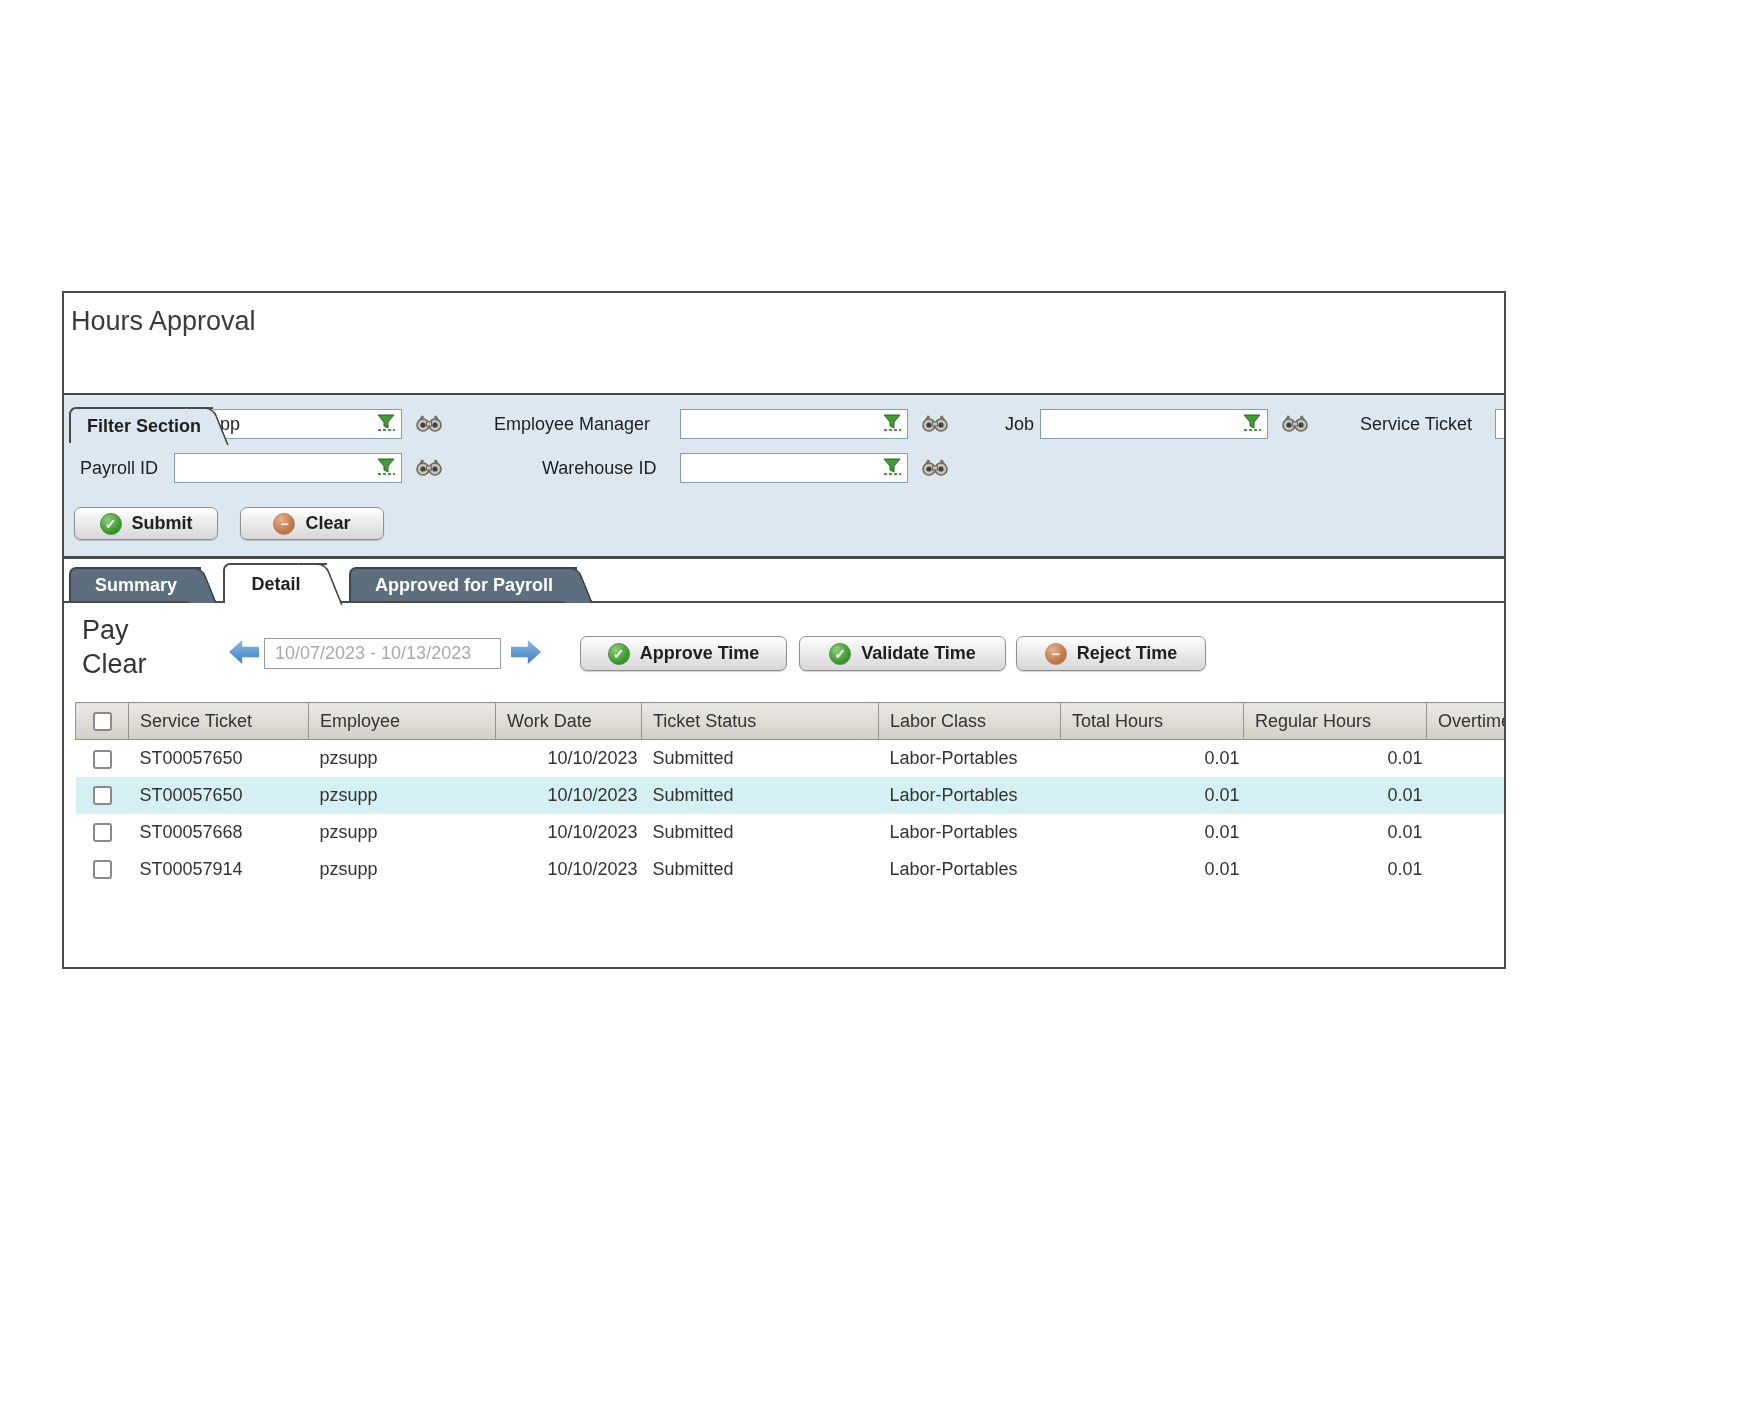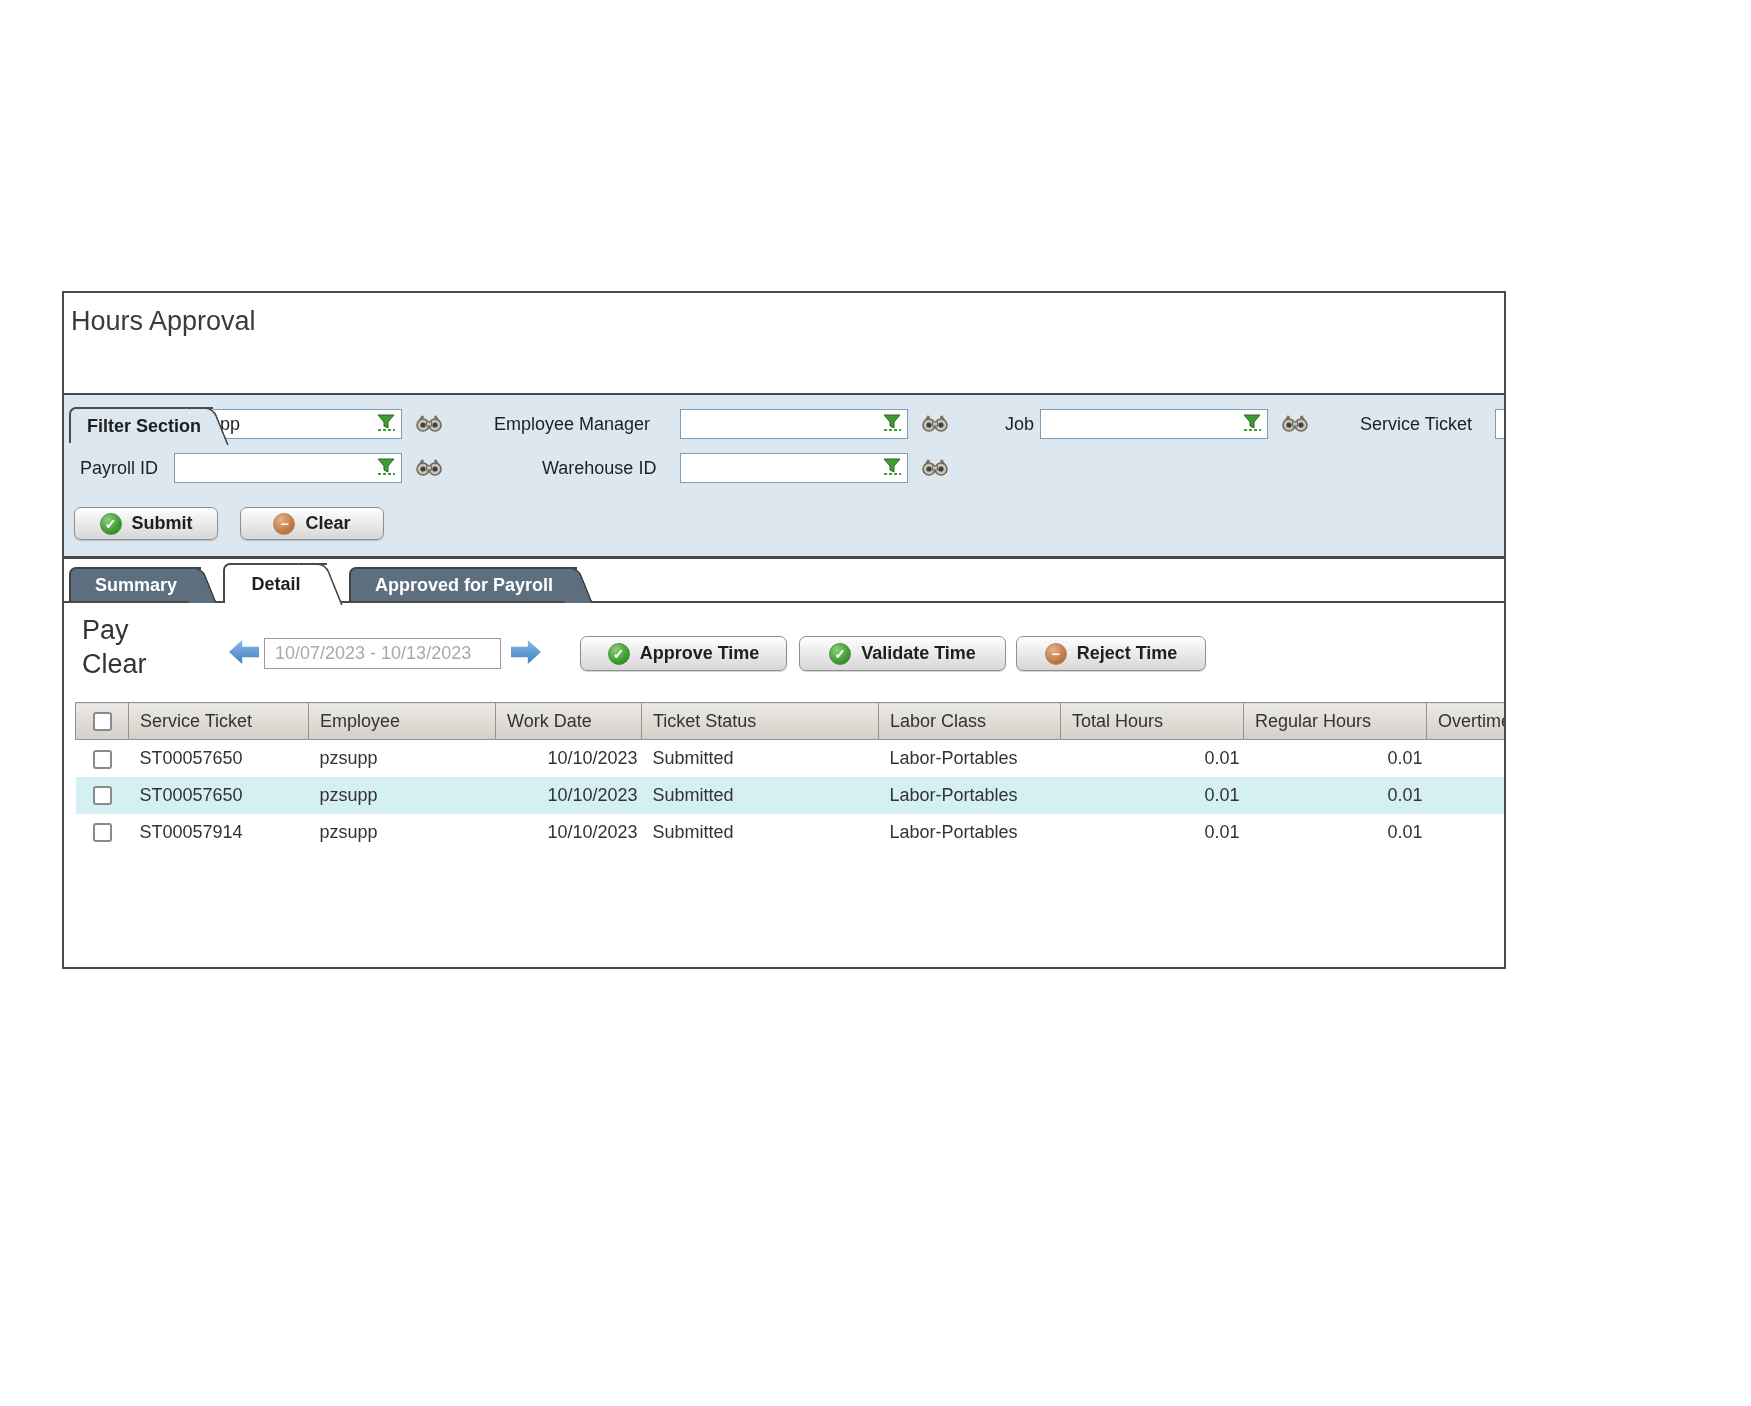--- a/index.html
+++ b/index.html
@@ -386,20 +386,31 @@
           <td>pzsupp</td>
           <td class="r">10/10/2023</td>
           <td>Submitted</td>
           <td>Labor-Portables</td>
           <td class="r">0.01</td>
           <td class="r">0.01</td>
           <td class="r"></td>
         </tr>
         <tr class="">
           <td class="cbcell"><span class="cb"></span></td>
+          <td>ST00057668</td>
+          <td>pzsupp</td>
+          <td class="r">10/10/2023</td>
+          <td>Submitted</td>
+          <td>Labor-Portables</td>
+          <td class="r">0.01</td>
+          <td class="r">0.01</td>
+          <td class="r"></td>
+        </tr>
+        <tr class="">
+          <td class="cbcell"><span class="cb"></span></td>
           <td>ST00057914</td>
           <td>pzsupp</td>
           <td class="r">10/10/2023</td>
           <td>Submitted</td>
           <td>Labor-Portables</td>
           <td class="r">0.01</td>
           <td class="r">0.01</td>
           <td class="r"></td>
         </tr>
       </tbody>

